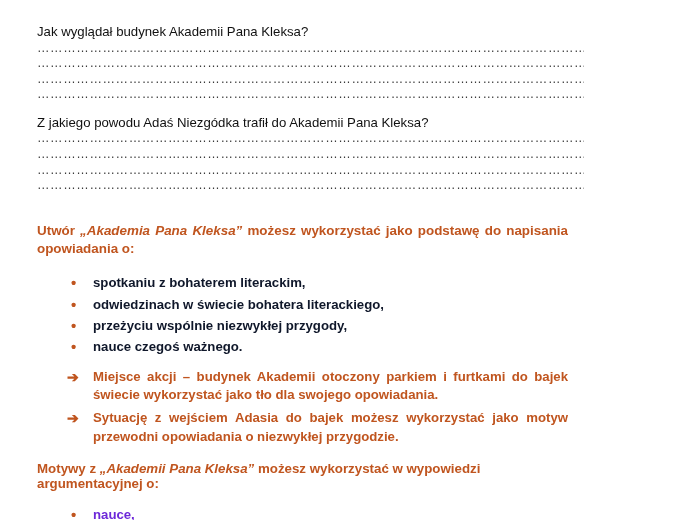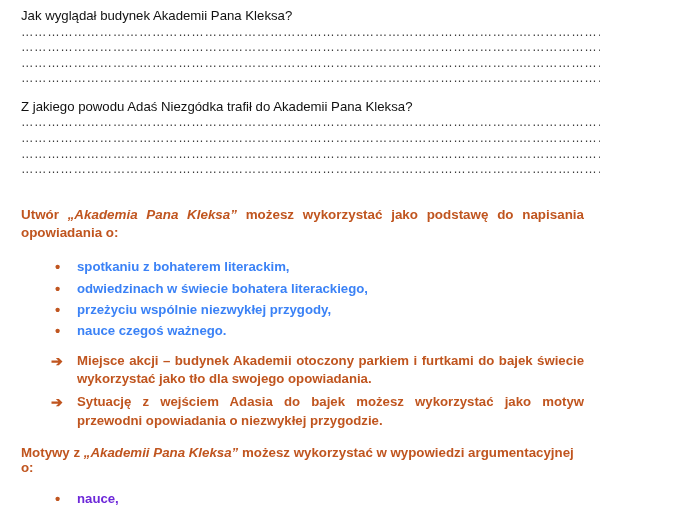--- a/index.html
+++ b/index.html
@@ -12,21 +12,21 @@
     height: 520px;
     font-family: "Liberation Sans", sans-serif;
     color: #1a1a1a;
     overflow: hidden;
     position: relative;
   }
   .page {
     position: relative;
     width: 600px;
     height: 520px;
-    padding: 0;
+    padding: 16px;
     box-sizing: border-box;
   }
   .question {
     font-size: 13.2px;
     color: #111111;
     padding-left: 21px;
     padding-right: 20px;
     line-height: 1.25;
   }
   .q1 { padding-top: 8px; }
@@ -64,21 +64,21 @@
     list-style: none;
     margin: 4px 0 0 0;
     padding: 0 0 0 30px;
   }
   ul.bullets li {
     position: relative;
     font-size: 13.2px;
     font-weight: bold;
     line-height: 1.62;
     padding-left: 26px;
-    color: #3b82f6;
+    color: #0f172a;
   }
   ul.bullets li::before {
     content: "\2022";
     position: absolute;
     left: 4px;
     top: -1px;
     font-size: 15px;
     color: #C0551F;
   }
 

